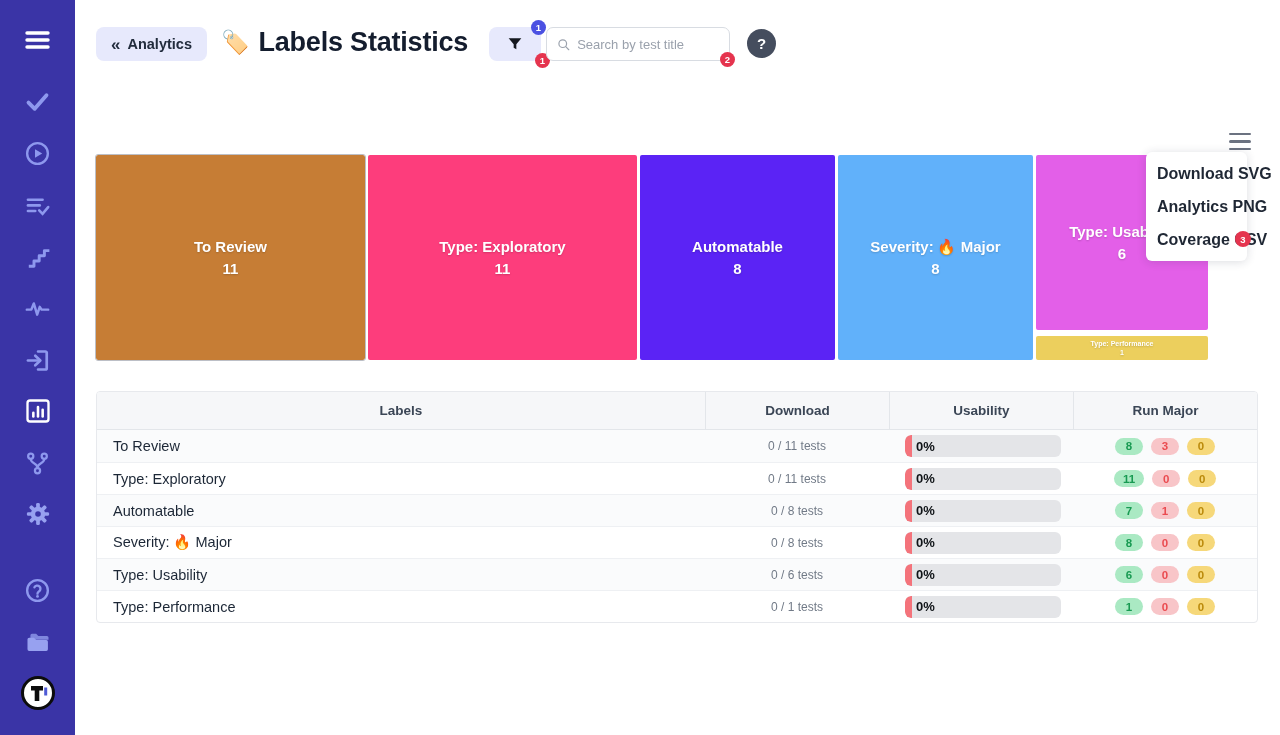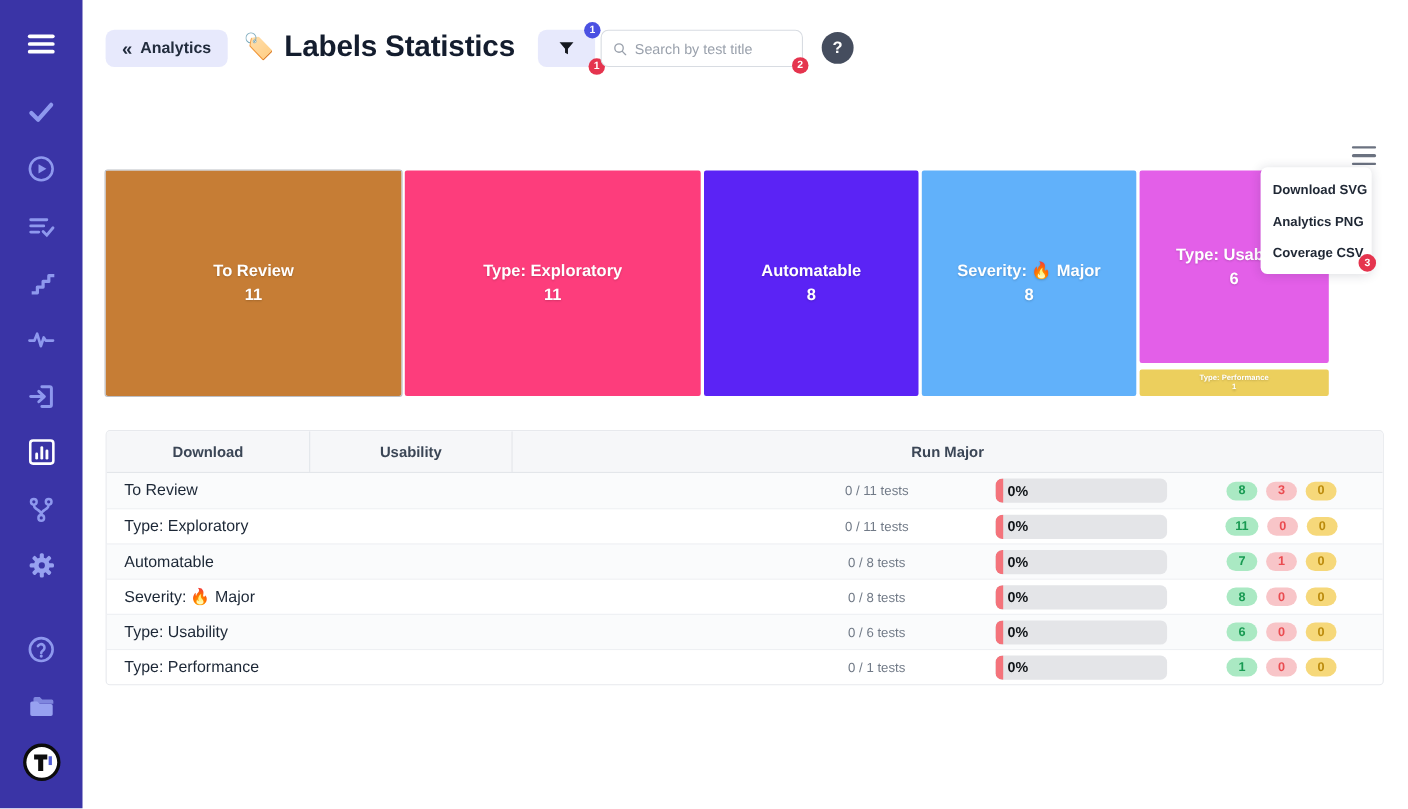--- a/index.html
+++ b/index.html
@@ -45,21 +45,21 @@
   .tm-b4 { width:172px; height:175px; }
   .tm-b5 { width:172px; height:24px; }
   .tm-b5 .tm-label, .tm-b5 .tm-value { font-size:7px; line-height:1.3; }
 
   .chart-menu-btn { position:absolute; left:1229px; top:133px; width:22px; height:17px; background:none; border:none; cursor:pointer; padding:0;
     display:flex; flex-direction:column; justify-content:space-between; }
   .chart-menu-btn span { display:block; height:2.4px; border-radius:2px; background:#6b7280; }
 
   .dropdown { position:absolute; left:1146px; top:152px; width:101px; background:#fff; border-radius:6px;
     box-shadow:0 1px 10px rgba(30,40,60,.16); padding:5px 0; z-index:5; }
-  .dropdown-item { display:block; width:100%; text-align:right; padding:7.5px 11px; font-size:12px; font-weight:700; color:#1f2734;
+  .dropdown-item { display:block; width:100%; text-align:right; padding:7.5px 11px; font-size:16px; font-weight:700; color:#1f2734;
     background:none; border:none; cursor:pointer; font-family:inherit; white-space:nowrap; }
   .dd-badge { position:absolute; left:1235px; top:231px; z-index:6; width:16px; height:16px; border-radius:8px; }
 
   
   .stats-table { position:absolute; left:96px; top:391px; width:1162px; border:1px solid #e7e9ed; border-radius:4px; overflow:hidden; background:#fff; }
   .thead { display:flex; background:#f6f7f9; height:38px; border-bottom:1px solid #e3e6ea; }
   .th { display:flex; align-items:center; justify-content:center; font-size:13.5px; font-weight:700; color:#3b4656; }
   .th + .th { border-left:1px solid #e3e6ea; }
   .col-labels { width:608px; }
   .col-auto { width:184px; }
@@ -255,20 +255,21 @@
 
   <div class="dropdown">
     <button class="dropdown-item">Download SVG</button>
     <button class="dropdown-item">Analytics PNG</button>
     <button class="dropdown-item">Coverage CSV</button>
   </div>
   <span class="badge badge-red dd-badge">3</span>
 
   <section class="stats-table">
     <div class="thead">
+      <div class="th col-labels">Labels</div>
       <div class="th col-auto">Download</div>
       <div class="th col-cov">Usability</div>
       <div class="th col-run">Run Major</div>
     </div>
 
     <div class="trow">
       <div class="td-label">To Review</div>
       <div class="td-auto">0 / 11 tests</div>
       <div class="td-cov">
         <div class="cov-bar">

